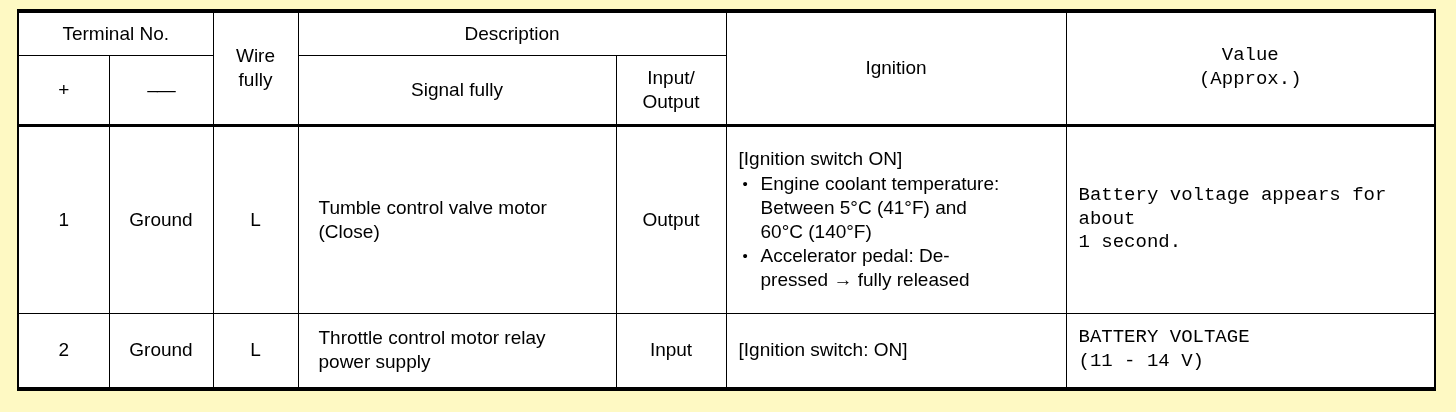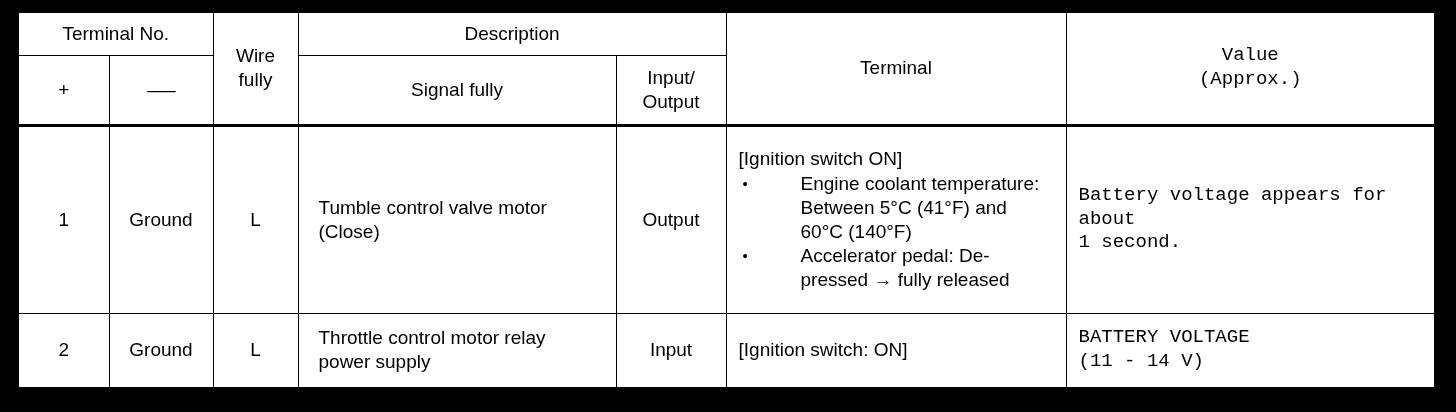--- a/index.html
+++ b/index.html
@@ -13,21 +13,21 @@
     height: 412px;
     font-family: "Liberation Sans", sans-serif;
     color: #000000;
     overflow: hidden;
   }
 
   .page {
     position: relative;
     width: 1456px;
     height: 412px;
-    background: #000000;
+    background: #fef9c3;
   }
 
   
   .term-table {
     position: absolute;
     left: 17px;
     top: 9px;
     width: 1417px;
     border-collapse: collapse;
     table-layout: fixed;
@@ -100,21 +100,21 @@
     padding-left: 22px;
     margin: 0;
   }
   .cond-list li .bullet {
     position: absolute;
     left: 4px;
     top: 0;
     font-size: 15px;
     line-height: 1.55;
   }
-  .cond-line { display: block; white-space: nowrap; margin-left: 40px; }
+  .cond-line { display: block; white-space: nowrap; }
 
   .sig-block {
     text-align: left;
     padding: 6px 12px;
     margin-left: 8px;
   }
   .sig-line { display: block; white-space: nowrap; }
 
   .val-block { text-align: left; padding: 6px 12px; }
   .val-line  { display: block; }
@@ -136,21 +136,21 @@
     </colgroup>
 
     <thead>
       <tr class="hdr-top h-terminal">
         <th class="c-center pad-narrow edge-l" colspan="2">Terminal No.</th>
         <th class="c-center pad-narrow spans-head" rowspan="2">
           <span class="sig-line">Wire</span>
           <span class="sig-line">fully</span>
         </th>
         <th class="c-center pad-narrow" colspan="2">Description</th>
-        <th class="c-center pad-narrow spans-head" rowspan="2">Terminal</th>
+        <th class="c-center pad-narrow spans-head" rowspan="2">Ignition</th>
         <th class="c-center pad-narrow spans-head edge-r" rowspan="2">
           <span class="val-line">Value</span>
           <span class="val-line">(Approx.)</span>
         </th>
       </tr>
 
       <tr class="hdr-bottom h-subhead">
         <th class="c-center pad-narrow edge-l">+</th>
         <th class="c-center pad-narrow"><span class="minus-glyph">–—</span></th>
         <th class="c-center pad-narrow">Signal fully</th>

